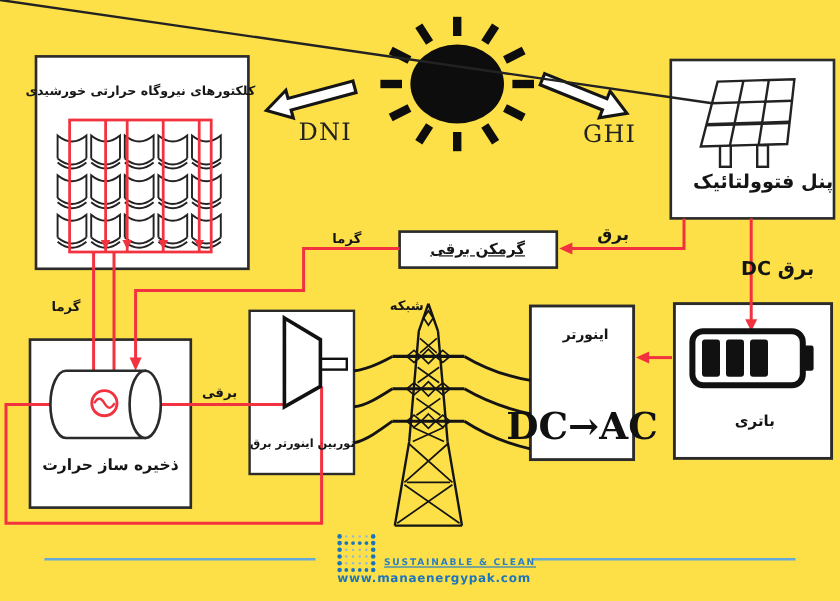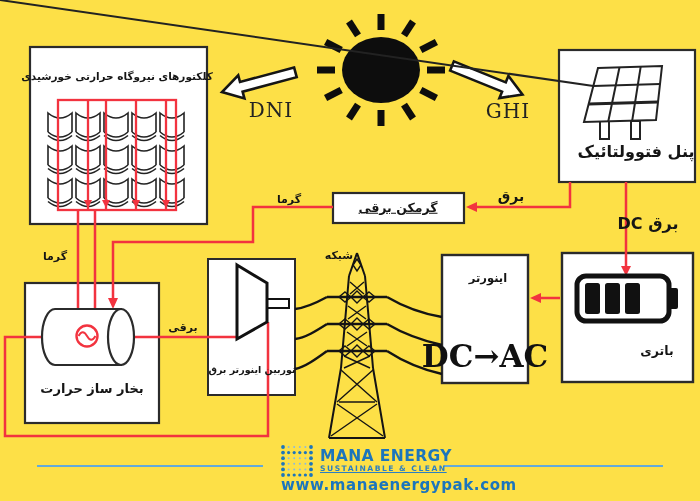--- a/index.html
+++ b/index.html
@@ -6,21 +6,21 @@
   .stage{position:relative;width:700px;height:501px;background:#fde047;overflow:hidden;
          font-family:"DejaVu Sans","Liberation Sans",sans-serif;}
   .stage svg{position:absolute;left:0;top:0;}
   .lbl{position:absolute;transform:translate(-50%,-50%);white-space:nowrap;color:#151515;
        font-weight:bold;line-height:1;}
   .lblL{position:absolute;white-space:nowrap;line-height:1;}
   .serif{font-family:"DejaVu Serif","Liberation Serif",serif;font-weight:normal;color:#222;}
   .fa{direction:rtl;}
   .brand{color:#1c75bc;font-weight:bold;font-size:15.5px;letter-spacing:.4px;}
   .tagline{color:#2b7fc2;font-size:7.6px;letter-spacing:1.5px;font-weight:bold;}
-  .site{color:#1c75bc;font-weight:bold;font-size:15px;letter-spacing:.6px;}
+  .site{color:#1c75bc;font-weight:bold;font-size:10px;letter-spacing:.6px;}
 </style>
 </head>
 <body>
 
 <div class="stage">
 
 <svg width="700" height="501" viewBox="0 0 700 501">
   <defs>
     <g id="trough">
       <path d="M0,22 L0,3 Q12,13 24,3 L24,22" fill="none" stroke="#222" stroke-width="1.6"></path>
@@ -240,24 +240,23 @@
 <div class="lbl fa" style="left:117px;top:76px;font-size:10.5px;">کلکتورهای نیروگاه حرارتی خورشیدی</div>
 <div class="lbl serif" style="left:271px;top:110px;font-size:20px;letter-spacing:1px;">DNI</div>
 <div class="lbl serif" style="left:485px;top:111px;font-size:20px;letter-spacing:1px;margin-left:23px;">GHI</div>
 <div class="lbl fa" style="left:636px;top:152px;font-size:16px;">پنل فتوولتائیک</div>
 <div class="lbl fa" style="left:511px;top:196px;font-size:14px;">برق</div>
 <div class="lbl fa" style="left:398px;top:208px;font-size:12.5px;text-decoration:underline;">گرمکن برقی</div>
 <div class="lbl fa" style="left:289px;top:199px;font-size:11px;">گرما</div>
 <div class="lbl fa" style="left:55px;top:256px;font-size:11px;">گرما</div>
 <div class="lbl fa" style="left:648px;top:224px;font-size:16px;">برق DC</div>
 <div class="lbl fa" style="left:183px;top:327px;font-size:11px;">برقی</div>
-<div class="lbl fa" style="left:92px;top:388px;font-size:13px;">بخار ساز حرارت</div>
+<div class="lbl fa" style="left:92px;top:388px;font-size:13px;">ذخیره ساز حرارت</div>
 <div class="lbl fa" style="left:252px;top:370px;font-size:9.5px;">توربین اینورتر برق</div>
 <div class="lbl fa" style="left:339px;top:255px;font-size:11px;">شبکه</div>
 <div class="lbl fa" style="left:488px;top:279px;font-size:11.5px;">اینورتر</div>
 <div class="lbl serif" style="left:485px;top:316px;font-size:31px;font-weight:600;color:#111;margin-top:40px;">DC→AC</div>
-<div class="lbl fa" style="left:629px;top:351px;font-size:12.5px;margin-left:28px;">باتری</div>
-
-<div class="lblL brand" style="left:320px;top:449px;">MANA ENERGY</div>
+<div class="lbl fa" style="left:629px;top:351px;font-size:12.5px;">باتری</div>
+
 <div class="lblL tagline" style="left:320px;top:465px;text-decoration:underline;">SUSTAINABLE &amp; CLEAN</div>
 <div class="lblL site" style="left:281px;top:478px;">www.manaenergypak.com</div>
 
 </div>
 
 </body></html>

